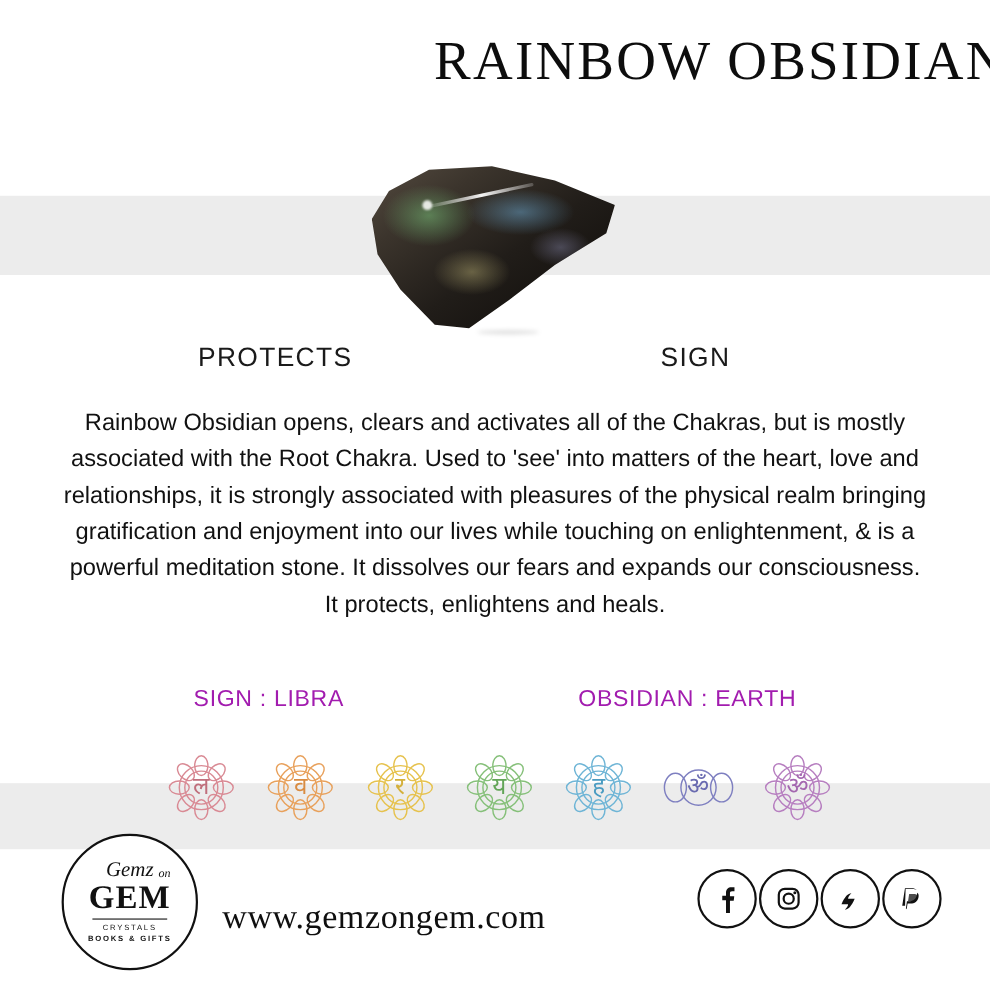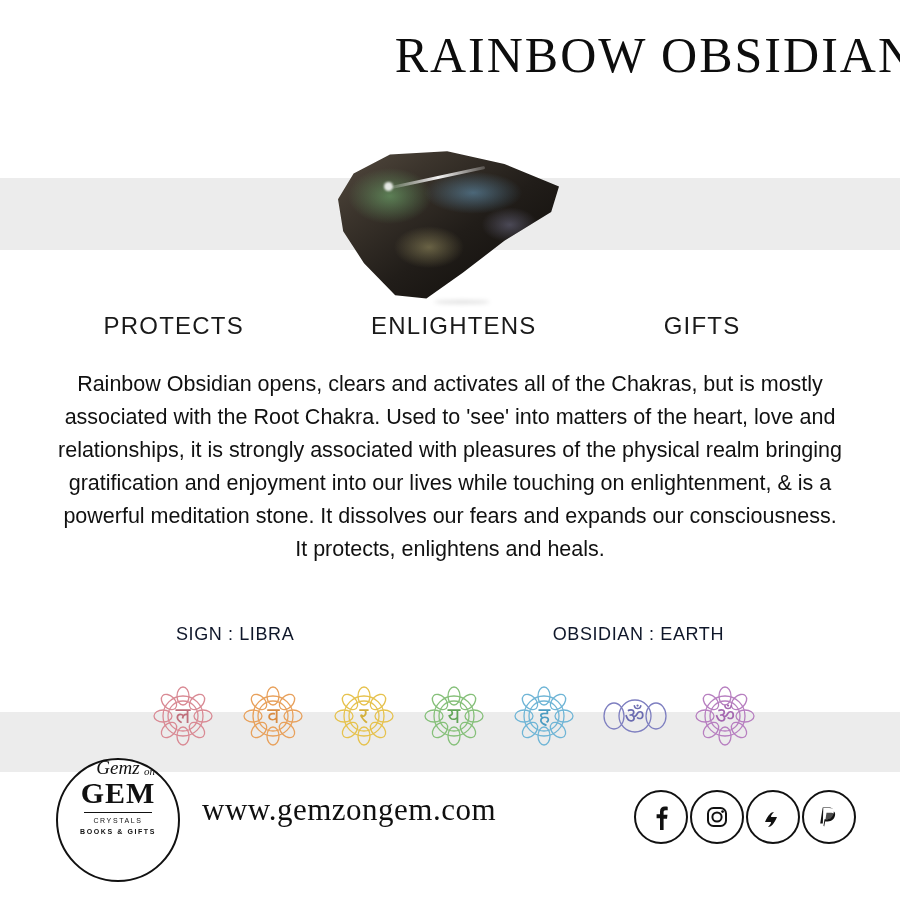--- a/index.html
+++ b/index.html
@@ -133,23 +133,23 @@
     position: absolute;
     top: 624px;
     left: 0;
     width: 900px;
     display: flex;
     justify-content: space-between;
     padding: 0 176px;
     box-sizing: border-box;
   }
   .meta-item {
-    font-size: 18px;
+    font-size: 21px;
     letter-spacing: 0.6px;
-    color: #0f172a;
+    color: #a21caf;
   }
 
   
   .chakras {
     position: absolute;
     top: 676px;
     left: 146px;
     width: 616px;
     height: 80px;
     display: flex;
@@ -187,20 +187,21 @@
     border: 2px solid #111;
     border-radius: 50%;
     background: #fff;
   }
   .logo-inner {
     position: absolute;
     inset: 0;
     display: flex;
     flex-direction: column;
     align-items: center;
+    justify-content: center;
     text-align: center;
   }
   .logo-gemz {
     font-family: "Liberation Serif", serif;
     font-style: italic;
     font-size: 19px;
     color: #111;
     line-height: 1;
     margin-bottom: 1px;
   }
@@ -239,21 +240,21 @@
     font-size: 7px;
     letter-spacing: 1.6px;
     color: #111;
     font-weight: bold;
     line-height: 1.5;
   }
 
   
   .website {
     position: absolute;
-    top: 792px;
+    top: 816px;
     left: 202px;
     font-family: "Liberation Serif", serif;
     font-size: 31px;
     color: #0f0f0f;
     letter-spacing: 0.5px;
   }
 
   
   .socials {
     position: absolute;
@@ -287,22 +288,21 @@
 
   <div class="stone-wrap">
     <div class="stone"></div>
     <div class="stone-shine"></div>
     <div class="stone-shine2"></div>
     <div class="stone-shadow"></div>
   </div>
 
   <div class="keywords">
     <div class="keyword">PROTECTS</div>
-    <div class="keyword">ENLIGHTENS</div>
-    <div class="keyword">GIFTS</div>
+    <div class="keyword">SIGN</div>
   </div>
 
   <div class="body-text">Rainbow Obsidian opens, clears and activates all of the Chakras, but is mostly associated with the Root Chakra. Used to 'see' into matters of the heart, love and relationships, it is strongly associated with pleasures of the physical realm bringing gratification and enjoyment into our lives while touching on enlightenment, &amp; is a powerful meditation stone. It dissolves our fears and expands our consciousness. It protects, enlightens and heals.</div>
 
   <div class="meta-row">
     <div class="meta-item">SIGN : LIBRA</div>
     <div class="meta-item">OBSIDIAN : EARTH</div>
   </div>
 
   <div class="chakras">

